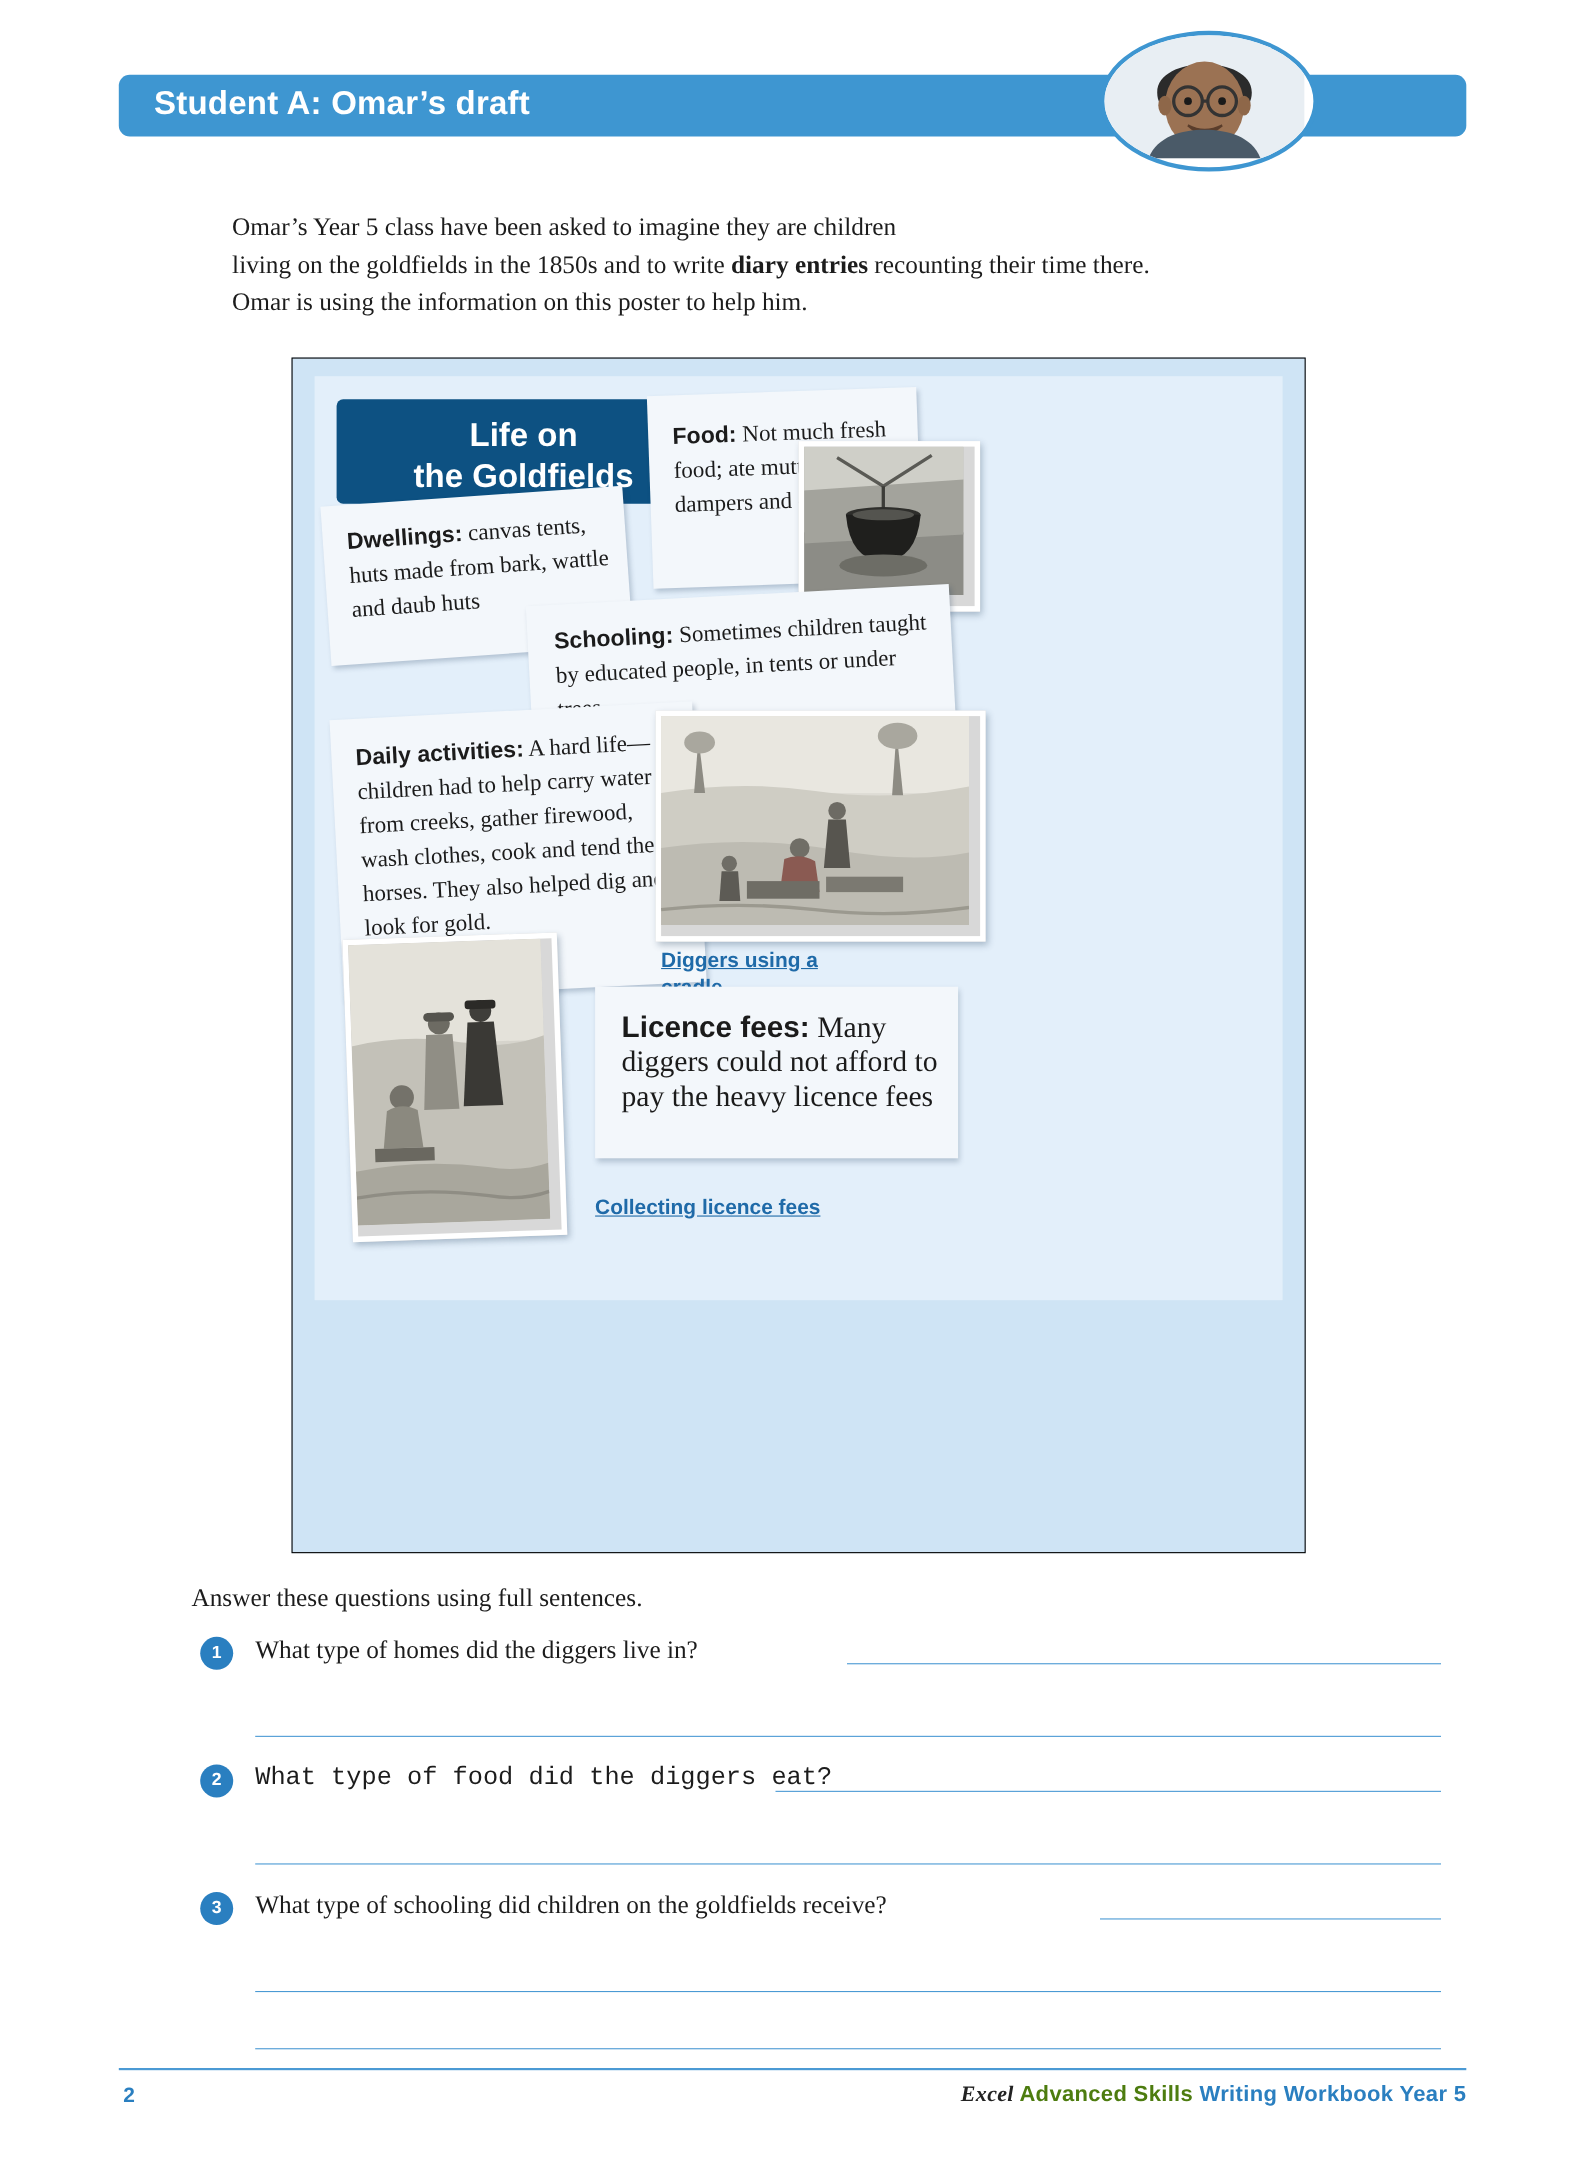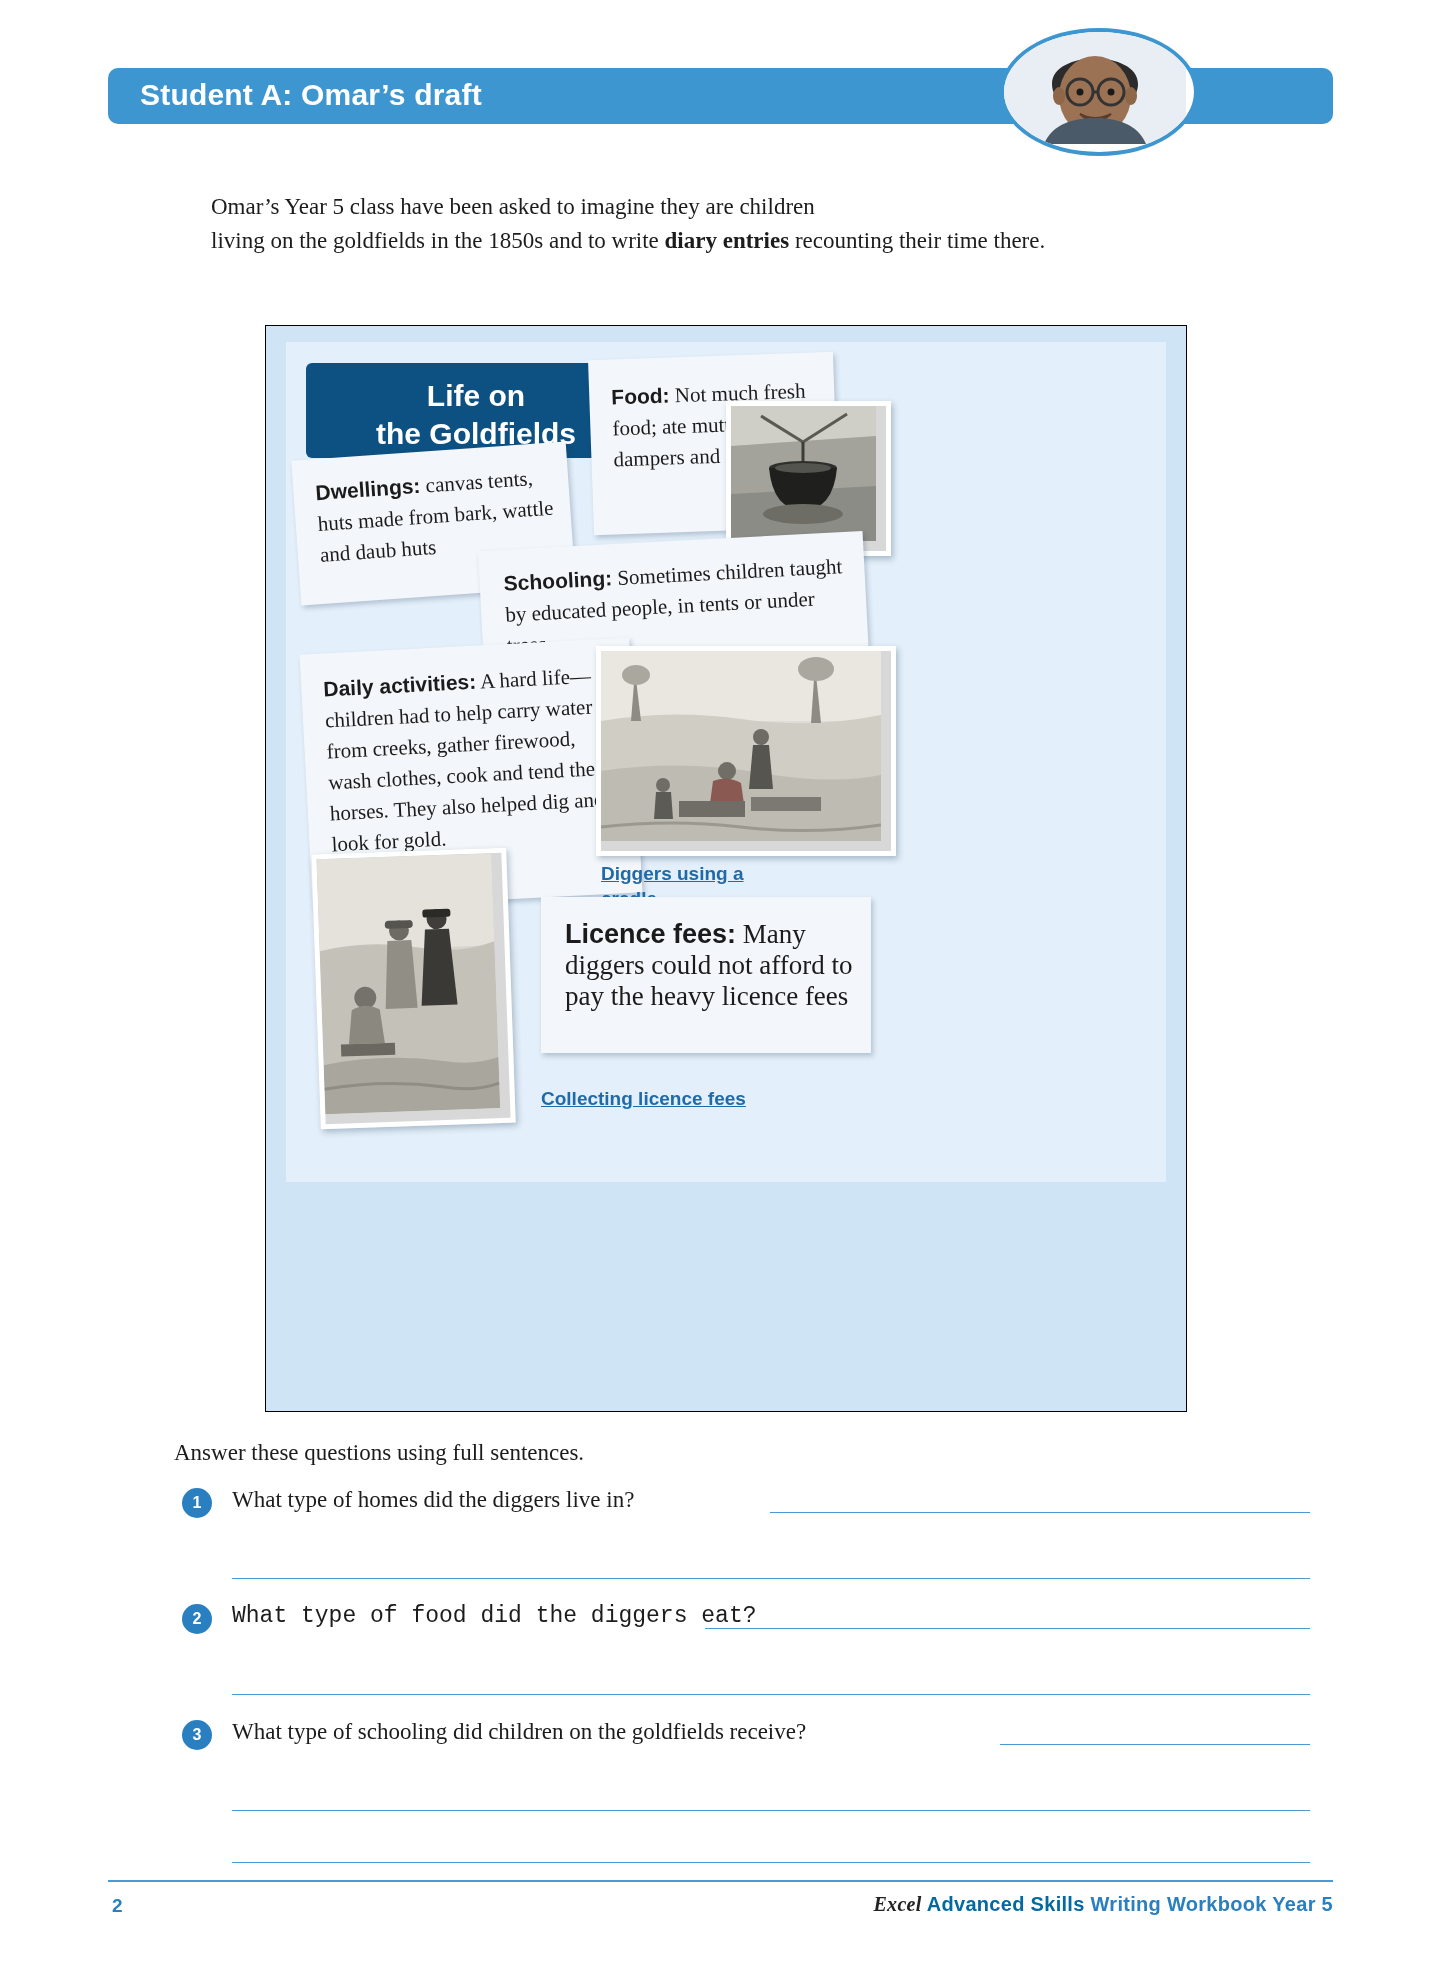--- a/index.html
+++ b/index.html
@@ -213,21 +213,21 @@
   }
   .footer-text {
     position: absolute;
     right: 112px; top: 1893px;
     font-family: "Liberation Sans", sans-serif;
     font-size: 20px;
     color: #333333;
     letter-spacing: .3px;
   }
   .footer-text .ex { font-family: "Liberation Serif", serif; font-style: italic; font-weight: bold; color: #222; }
-  .footer-text .adv { font-weight: bold; color: #0369a1; }
+  .footer-text .adv { font-weight: bold; color: #4d7c0f; }
   .footer-text .blue { font-weight: bold; color: #2a7fc0; }
 </style>
 </head>
 <body>
 
 <div class="header-band"></div>
 <div class="header-title">Student A: Omar’s draft</div>
 
 <div class="avatar-oval">
   <svg width="182" height="112" viewBox="0 0 182 112">
@@ -249,20 +249,21 @@
 
     <path d="M76 82 Q91 96 107 82 Q91 90 76 82 Z" fill="#ffffff" stroke="#5a3d2b" stroke-width="2"></path>
 
     <path d="M40 112 C48 92, 70 86, 91 86 C112 86, 134 92, 142 112 Z" fill="#4a5a68"></path>
   </svg>
 </div>
 
 <div class="intro">
   <span>Omar’s Year 5 class have been asked to imagine they are children</span><br>
   <span>living on the goldfields in the 1850s and to write </span><b>diary entries</b><span> recounting their time there.</span><br>
+  <span>Omar is using the information on this poster to help him.</span>
 </div>
 
 <div class="poster">
   <div class="poster-bg-sheet"></div>
 
   <div class="poster-title">
     <span>Life on</span><br>
     <span>the Goldfields</span>
   </div>
 

